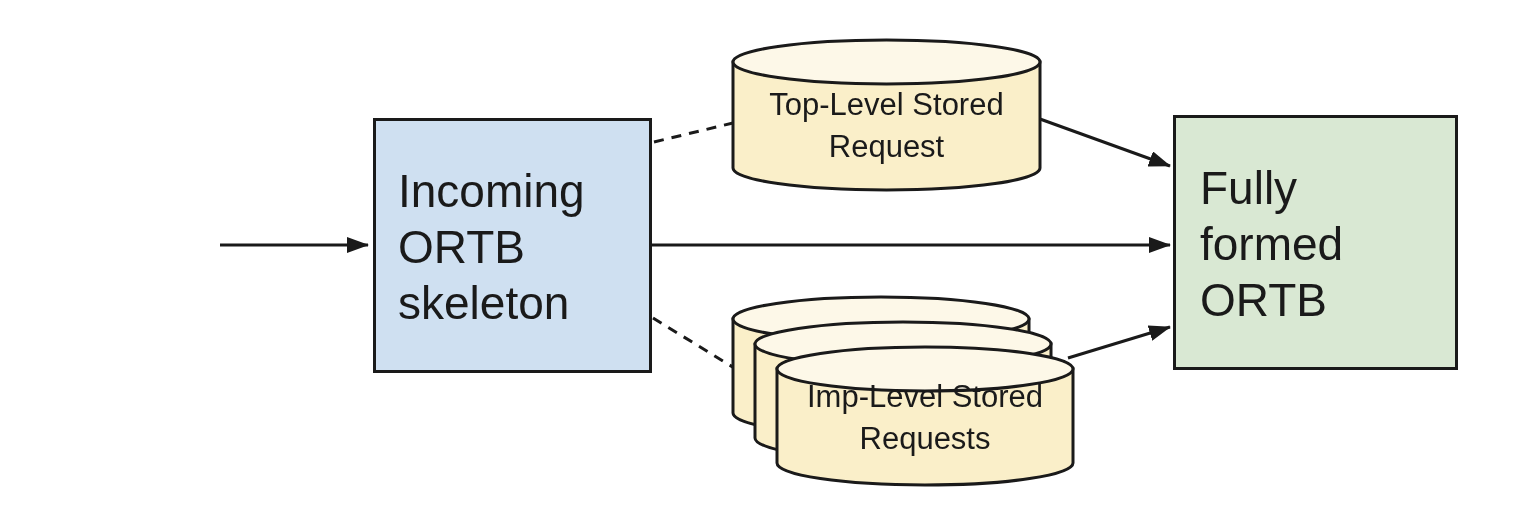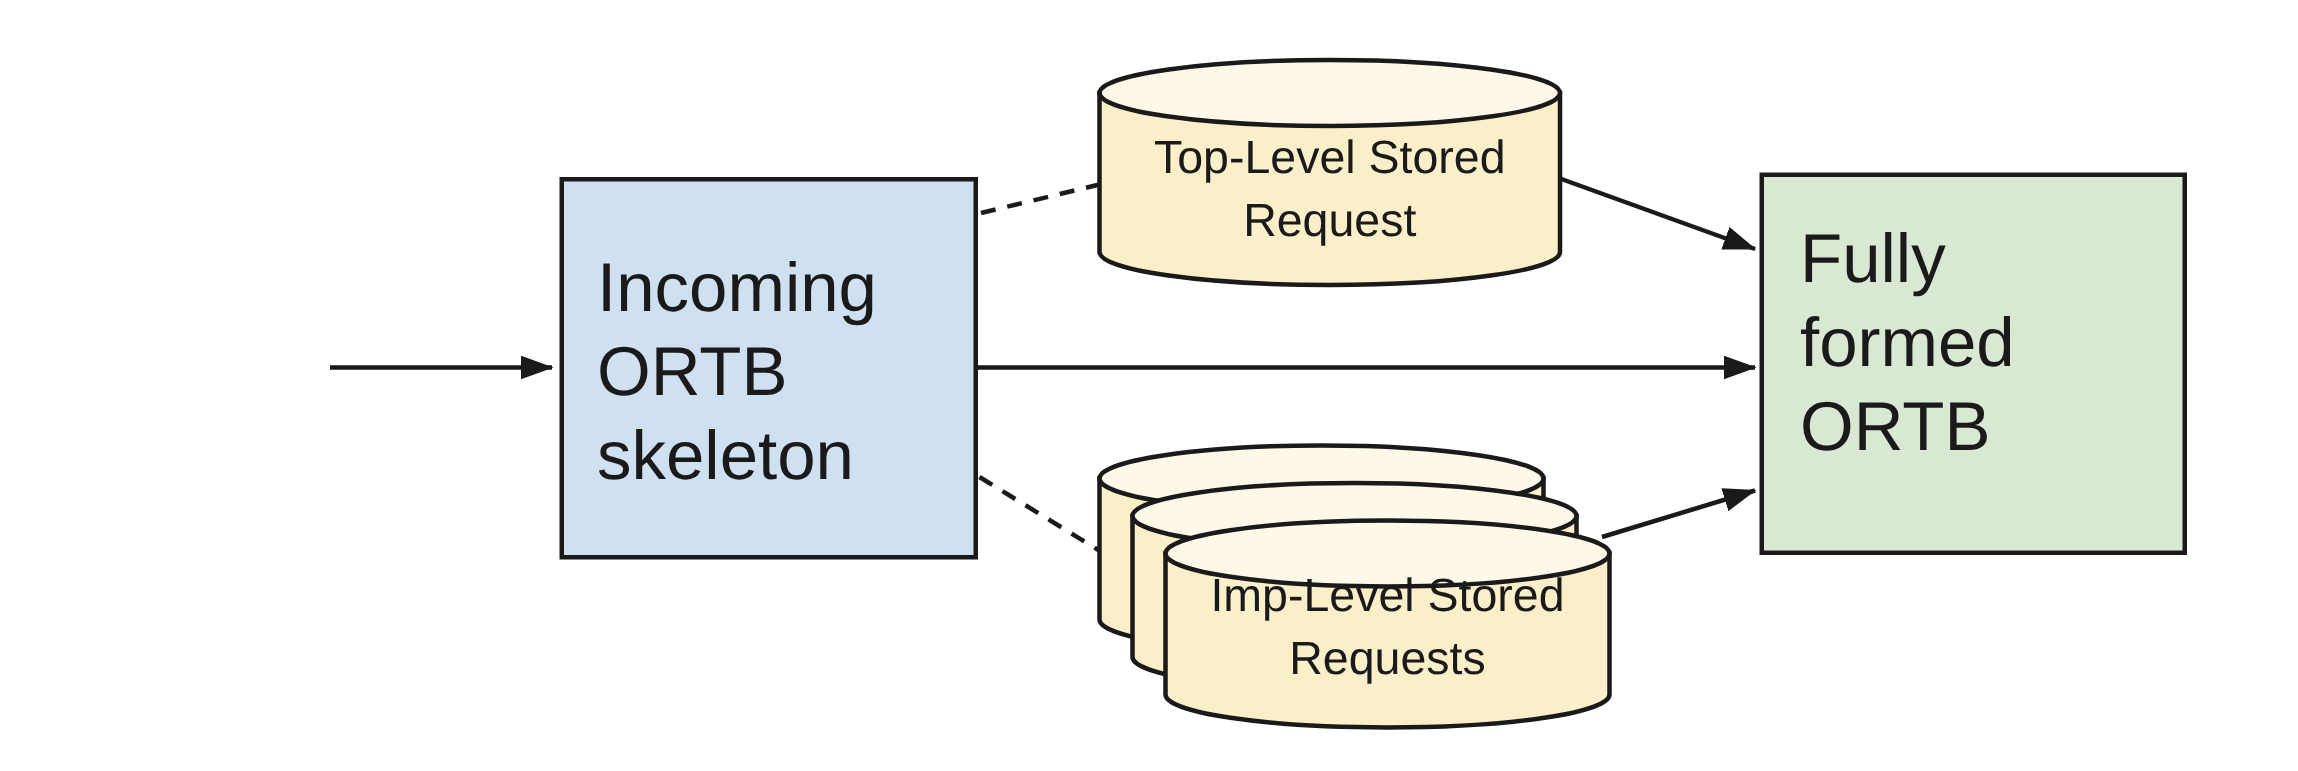--- a/index.html
+++ b/index.html
@@ -31,21 +31,21 @@
   
   #label-prebid-sdk { left: 55px; top: 187px; width: 220px; }
   
   #label-incoming {
     left: 376px; top: 121px; width: 256px; height: 252px;
     display: flex; align-items: center;
     padding-left: 22px; box-sizing: border-box;
   }
   
   #label-fully {
-    left: 1176px; top: 102px; width: 282px; height: 252px;
+    left: 1176px; top: 118px; width: 282px; height: 252px;
     display: flex; align-items: center;
     padding-left: 24px; box-sizing: border-box;
   }
   
   #label-top-stored { left: 733px; top: 84px; width: 307px; height: 84px;
     display: flex; align-items: center; justify-content: center; }
   #label-imp-stored { left: 777px; top: 376px; width: 296px; height: 84px;
     display: flex; align-items: center; justify-content: center; }
 </style>
 </head>

